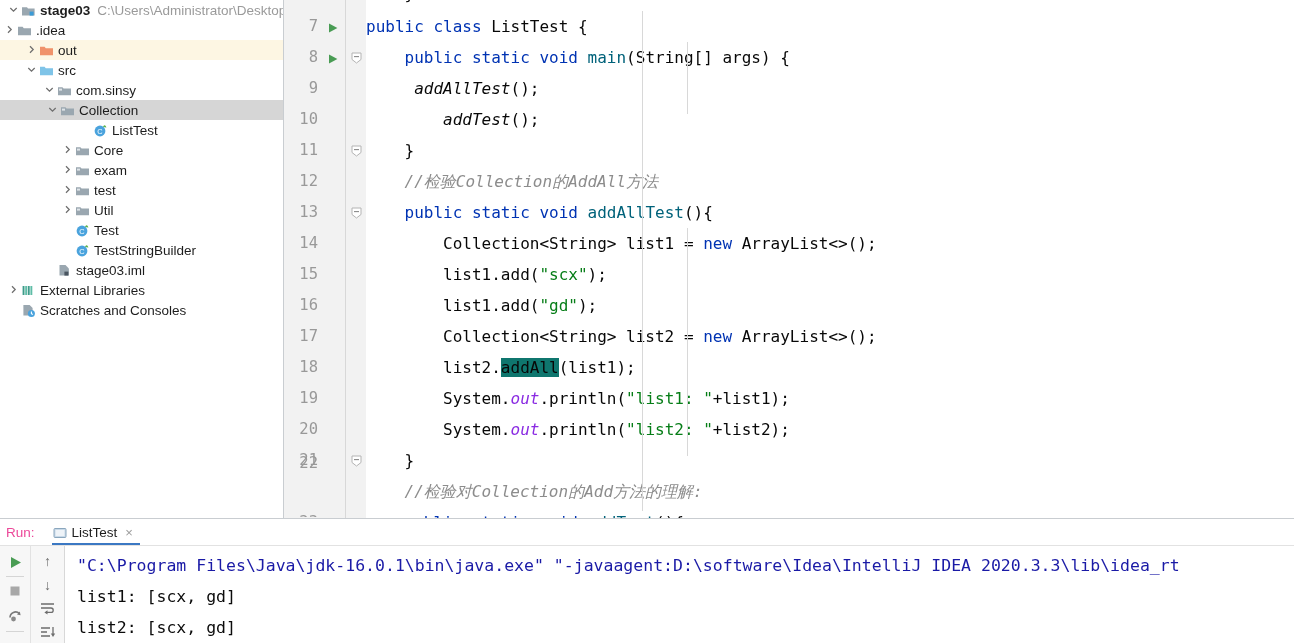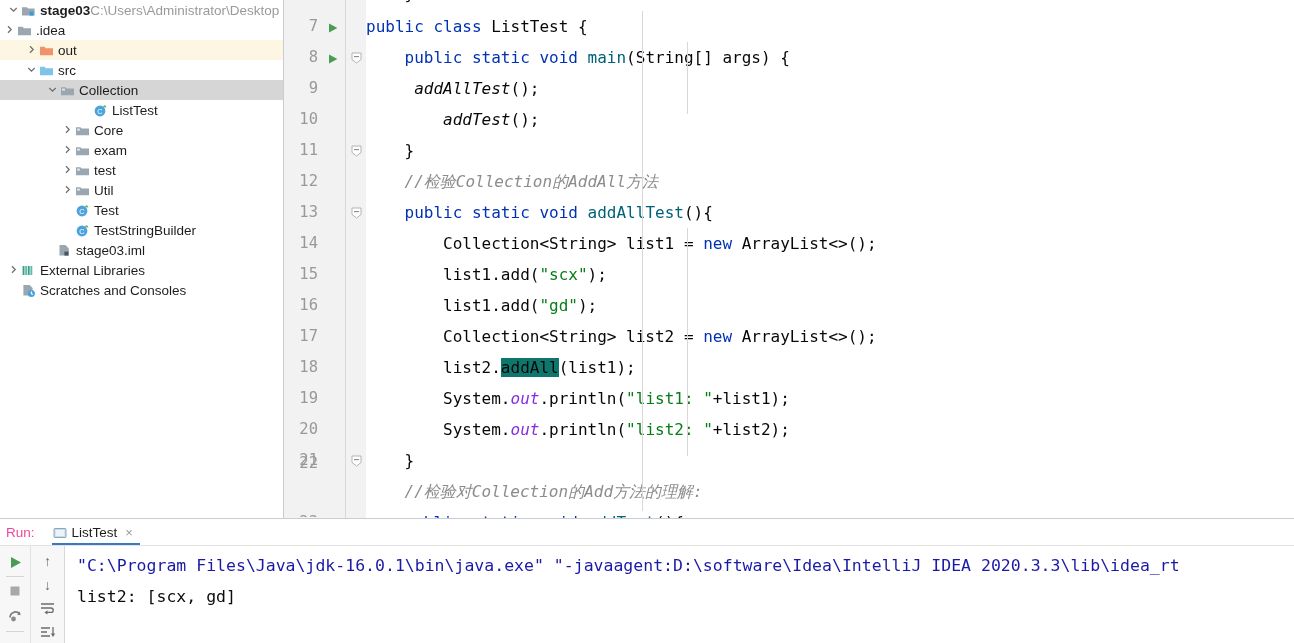--- a/index.html
+++ b/index.html
@@ -29,21 +29,21 @@
   .tree-row.hl  { background: #fdf6e3; }
   .chev {
     width: 14px; min-width: 14px; text-align: center;
     color: #6e6e6e; font-size: 9px; line-height: 1;
     display: inline-block;
   }
   .chev.none { visibility: hidden; }
   .ico { width: 17px; min-width: 17px; display: inline-flex; align-items: center; justify-content: center; }
   .lbl { padding-left: 3px; }
   .lbl.bold { font-weight: bold; }
-  .path-note { color: #9a9a9a; font-weight: normal; }
+  .path-note { color: #9a9a9a; padding-left: 7px; font-weight: normal; }
 
   
   .editor { position: relative; width: 1010px; height: 518px; background: #ffffff; overflow: hidden; }
   .gutter {
     position: absolute; left: 0; top: 0; width: 62px; height: 518px;
     background: #f2f2f2; border-right: 1px solid #d8d8d8;
   }
   .fold-strip {
     position: absolute; left: 62px; top: 0; width: 20px; height: 518px; background: #f2f2f2;
   }
@@ -167,20 +167,32 @@
         <div class="tree-row" style="padding-left: 24px;">
           <span class="chev"><svg width="9" height="9" viewBox="0 0 9 9">
               <path d="M1.3 3 4.5 6.2 7.7 3" stroke="#6e6e6e" stroke-width="1.25" fill="none"></path>
             </svg></span>
           <span class="ico">
             <svg width="15" height="15" viewBox="0 0 15 15">
               <path d="M1 3.8h4.6l1.2 1.5H14v6.9H1z" fill="#7fc4e8"></path>
             </svg>
           </span>
           <span class="lbl">src</span>
+        </div>
+        <div class="tree-row" style="padding-left: 42px;">
+          <span class="chev"><svg width="9" height="9" viewBox="0 0 9 9">
+              <path d="M1.3 3 4.5 6.2 7.7 3" stroke="#6e6e6e" stroke-width="1.25" fill="none"></path>
+            </svg></span>
+          <span class="ico">
+            <svg width="15" height="15" viewBox="0 0 15 15">
+              <path d="M1 4.2h4.4l1.2 1.4H14v6.6H1z" fill="#9aa7b0"></path>
+              <rect x="2" y="5.6" width="3" height="2" fill="#dfe4e8"></rect>
+            </svg>
+          </span>
+          <span class="lbl">com.sinsy</span>
         </div>
         <div class="tree-row sel" style="padding-left: 45px;">
           <span class="chev"><svg width="9" height="9" viewBox="0 0 9 9">
               <path d="M1.3 3 4.5 6.2 7.7 3" stroke="#6e6e6e" stroke-width="1.25" fill="none"></path>
             </svg></span>
           <span class="ico">
             <svg width="15" height="15" viewBox="0 0 15 15">
               <path d="M1 4.2h4.4l1.2 1.4H14v6.6H1z" fill="#9aa7b0"></path>
               <rect x="2" y="5.6" width="3" height="2" fill="#dfe4e8"></rect>
             </svg>
@@ -440,17 +452,18 @@
           <svg width="16" height="14" viewBox="0 0 16 14">
               <path d="M1 3h9M1 7h6M1 11h9" stroke="#6e6e6e" stroke-width="1.3"></path>
               <path d="M13 2v8" stroke="#6e6e6e" stroke-width="1.3"></path>
               <polygon points="10.8,8.6 15.2,8.6 13,12" fill="#6e6e6e"></polygon>
             </svg>
         </div>
       </div>
 
       <div class="console" id="console">
           <div class="cline cmd">"C:\Program Files\Java\jdk-16.0.1\bin\java.exe" "-javaagent:D:\software\Idea\IntelliJ IDEA 2020.3.3\lib\idea_rt</div>
+          <div class="cline">list1: [scx, gd]</div>
           <div class="cline">list2: [scx, gd]</div>
         </div>
     </div>
   </div>
 </div>
 
 </body></html>

